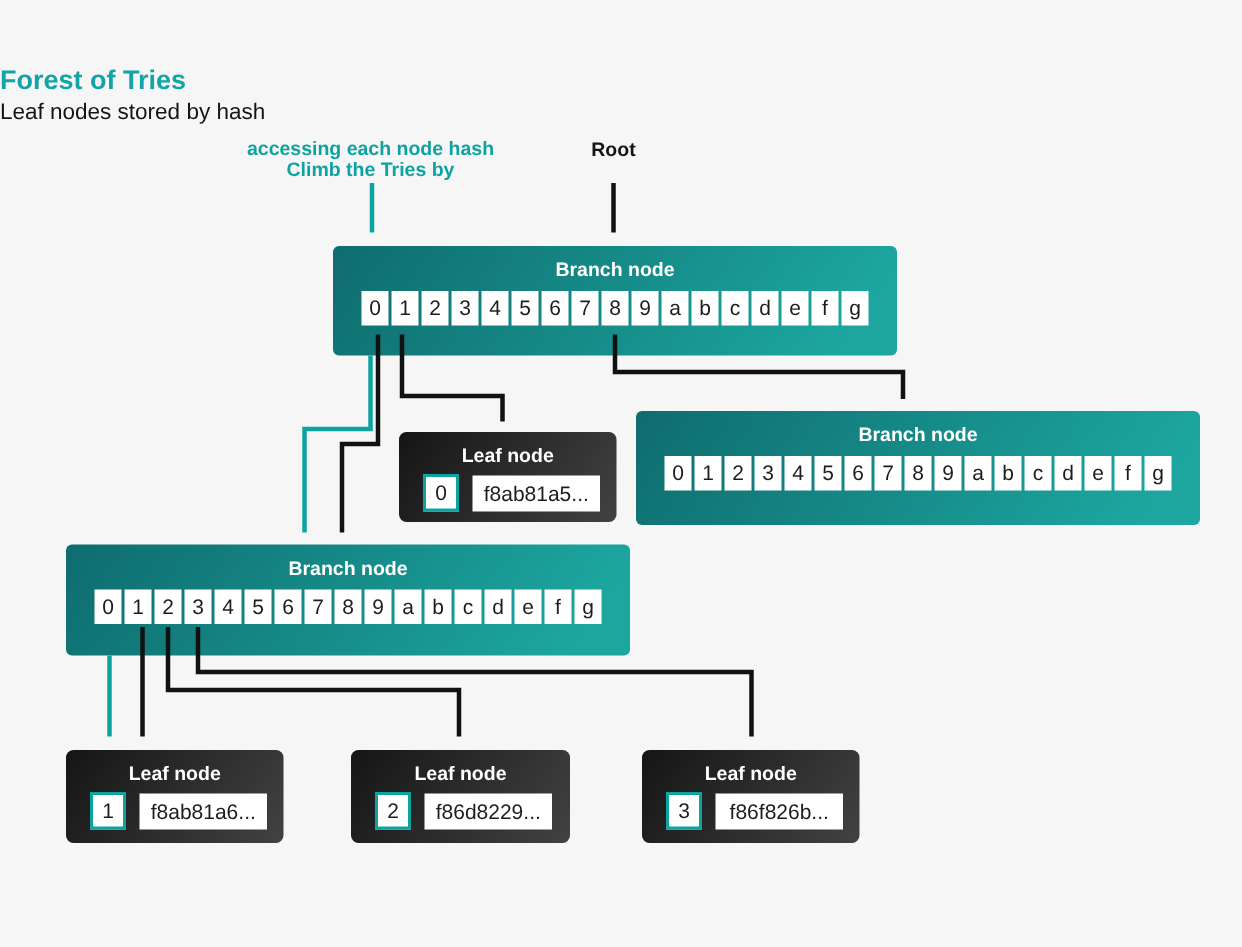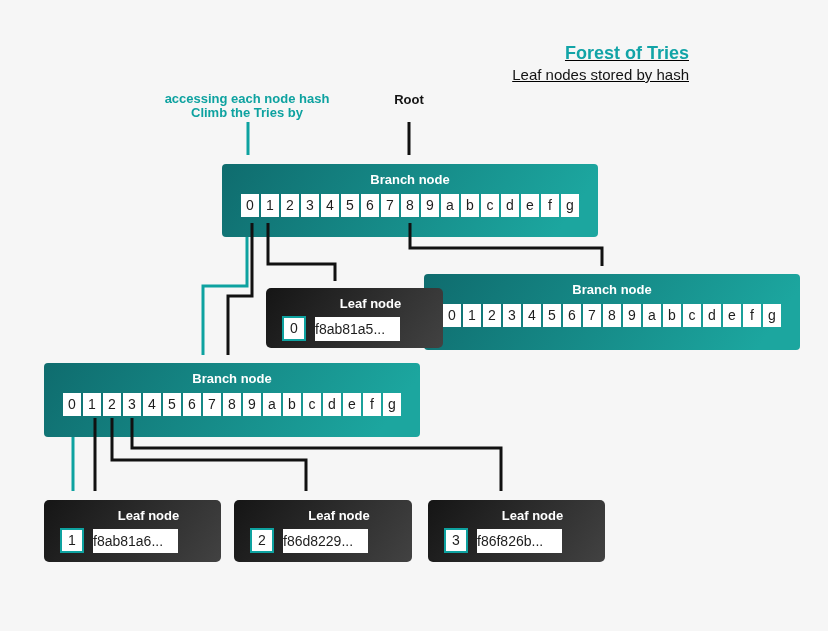--- a/index.html
+++ b/index.html
@@ -1,21 +1,21 @@
 <!DOCTYPE html>
 <html><head>
 <meta charset="utf-8">
 <style>
   html,body { margin:0; padding:0; }
   body { font-family:"Liberation Sans", sans-serif; background:#f6f6f6; }
   .canvas {
     position:relative; width:828px; height:631px;
     background:#f6f6f6; overflow:hidden;
   }
-  .hdr { position:absolute; left:0; top:43px; width:689px; text-align:right;text-decoration:underline; }
+  .hdr { position:absolute; left:0; top:43px; width:689px; text-align:left; }
   .hdr .title { font-size:18px; font-weight:bold; color:#12a4a7; }
   .hdr .subtitle { font-size:15px; color:#141414; margin-top:2px; }
 
   .note-climb {
     position:absolute; left:137px; top:92px; width:220px;
     text-align:center; font-size:13px; font-weight:bold; color:#0ea2a0; line-height:1.05;
   }
   .note-root {
     position:absolute; left:379px; top:92px; width:60px;
     text-align:center; font-size:13px; font-weight:bold; color:#141414;
@@ -35,34 +35,33 @@
   }
   .cell {
     width:18px; height:23px; background:#ffffff; color:#1d1d1d;
     font-size:14px; line-height:23px; text-align:center; flex:0 0 auto;
   }
 
   .leaf-node {
     position:absolute; border-radius:5px;
     background:linear-gradient(125deg,#151515 0%,#424242 100%);
     z-index:2;
-    padding-left:32px;
   }
   .leaf-node .ln-title {
     text-align:center; color:#ffffff; font-size:13px; font-weight:bold;
     padding-top:8px;
   }
   .ln-row { position:absolute; left:16px; top:28px; display:flex; align-items:center; }
   .ln-index {
     width:20px; height:21px; background:#ffffff; border:2px solid #0ea2a0;
     color:#1d1d1d; font-size:14px; line-height:21px; text-align:center;
   }
   .ln-hash {
     margin-left:9px; width:85px; height:24px; background:#ffffff;
-    color:#1d1d1d; font-size:14px; line-height:24px; text-align:left;
+    color:#1d1d1d; font-size:14px; line-height:24px; text-align:center;
   }
 
   svg.wires { position:absolute; left:0; top:0; z-index:5; pointer-events:none; }
   svg.wires path { fill:none; stroke-width:3; }
   path.wire-black { stroke:#111111; }
   path.wire-teal  { stroke:#0ea2a0; }
 
   
   #branch-top   { left:222px; top:164px; width:376px; height:73px; }
   #branch-right { left:424px; top:274px; width:376px; height:76px; }

